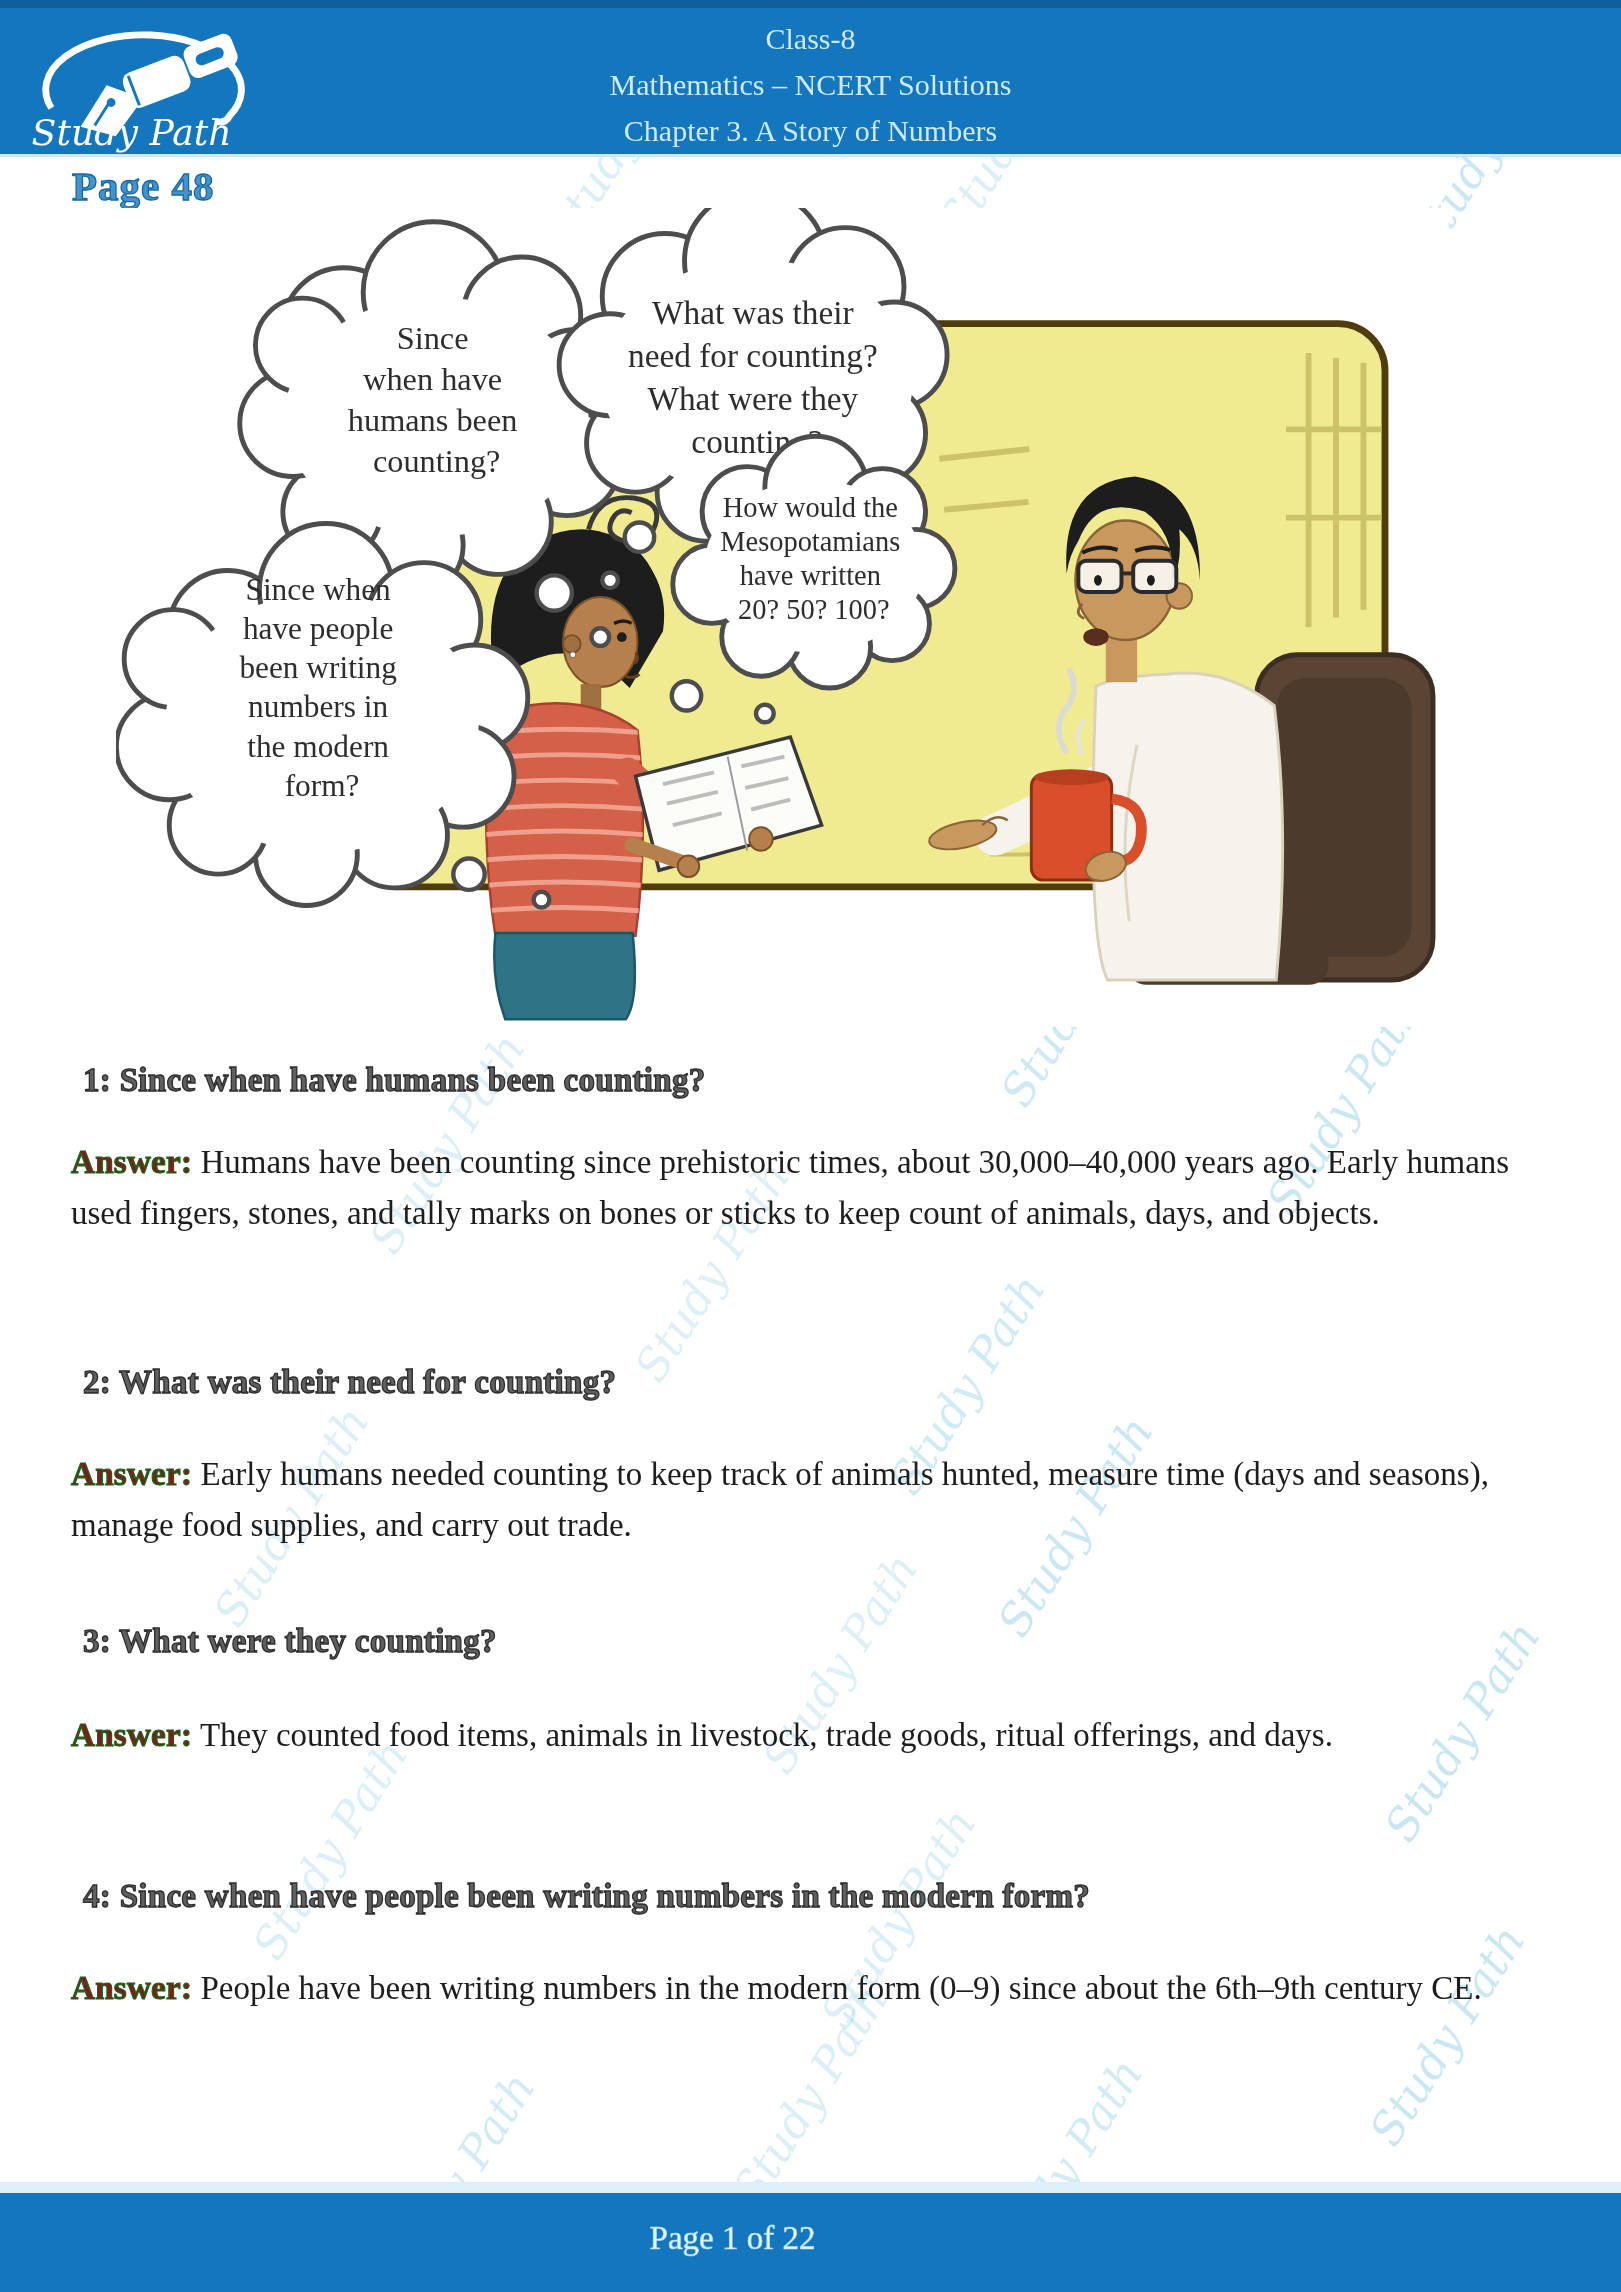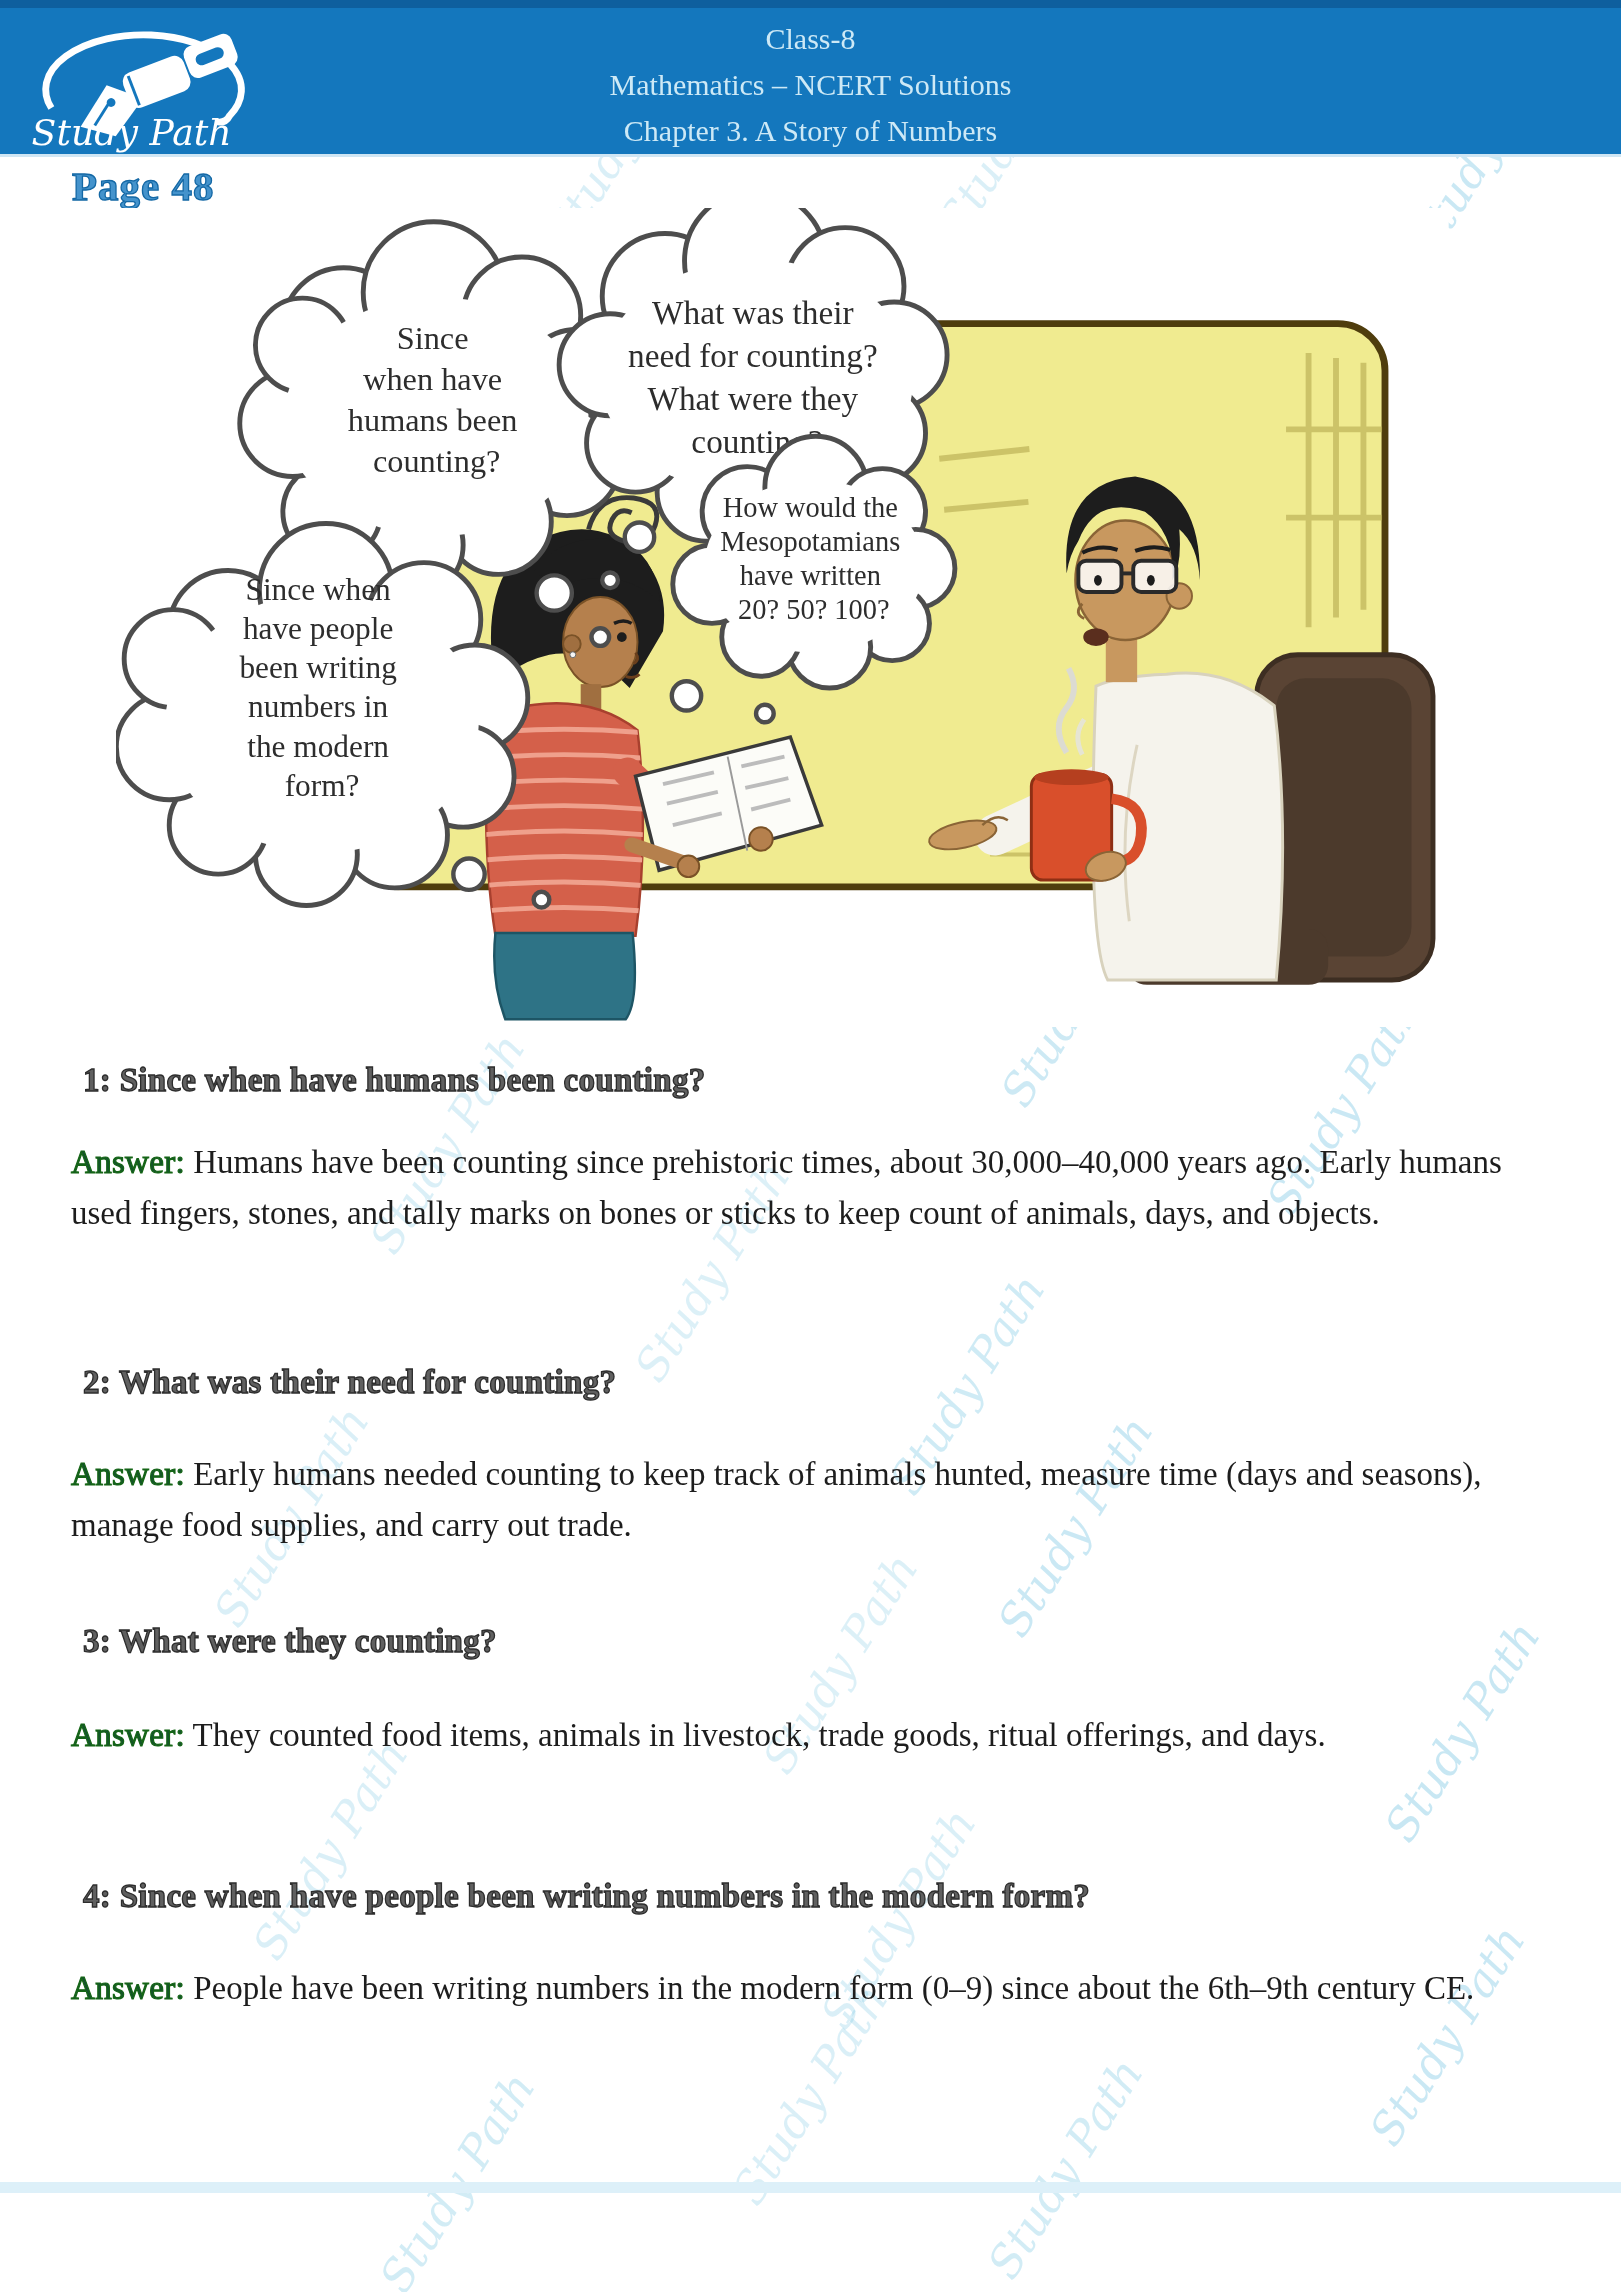--- a/index.html
+++ b/index.html
@@ -46,21 +46,21 @@
   .illus{position:absolute;left:116px;top:208px;}
   .bubble-text{font-family:"Liberation Serif",serif;fill:#2d2d2d;text-anchor:middle;}
   
   .qa-block{position:absolute;left:71px;width:1482px;}
   .q{
     font-size:33px;font-weight:700;color:#606060;letter-spacing:0.3px;
     -webkit-text-stroke:1.3px #2d2d2d;line-height:43px;margin:12px;
   }
   .a{font-size:33px;line-height:51px;color:#1d1d1d;margin:0;}
   .ans-label{
-    font-weight:400;color:#14532d;-webkit-text-stroke:1.2px #156615;letter-spacing:0.3px;
+    font-weight:700;color:#7f1d1d;-webkit-text-stroke:1.2px #156615;letter-spacing:0.3px;
   }
   :root{--blue:#1477bd;}
 </style>
 </head>
 <body>
 
 <div class="page">
 
   <div class="wm-layer" id="wm-layer">
       <span class="wm" style="left: 500px; top: 108px; opacity: 0.28;">Study Path</span>
@@ -339,15 +339,18 @@
 
   <div class="qa-block" style="top:1863px">
     <p class="q">4: Since when have people been writing numbers in the modern form?</p>
   </div>
   <div class="qa-block" style="top:1963px">
     <p class="a"><span class="ans-label">Answer:</span>
       <span>People have been writing numbers in the modern form (0–9) since about the 6th–9th century CE.</span></p>
   </div>
 
   <div class="footer-strip"></div>
+  <div class="footer">
+    <div class="footer-text">Page 1 of 22</div>
+  </div>
 
 </div>
 
 
 </body></html>

